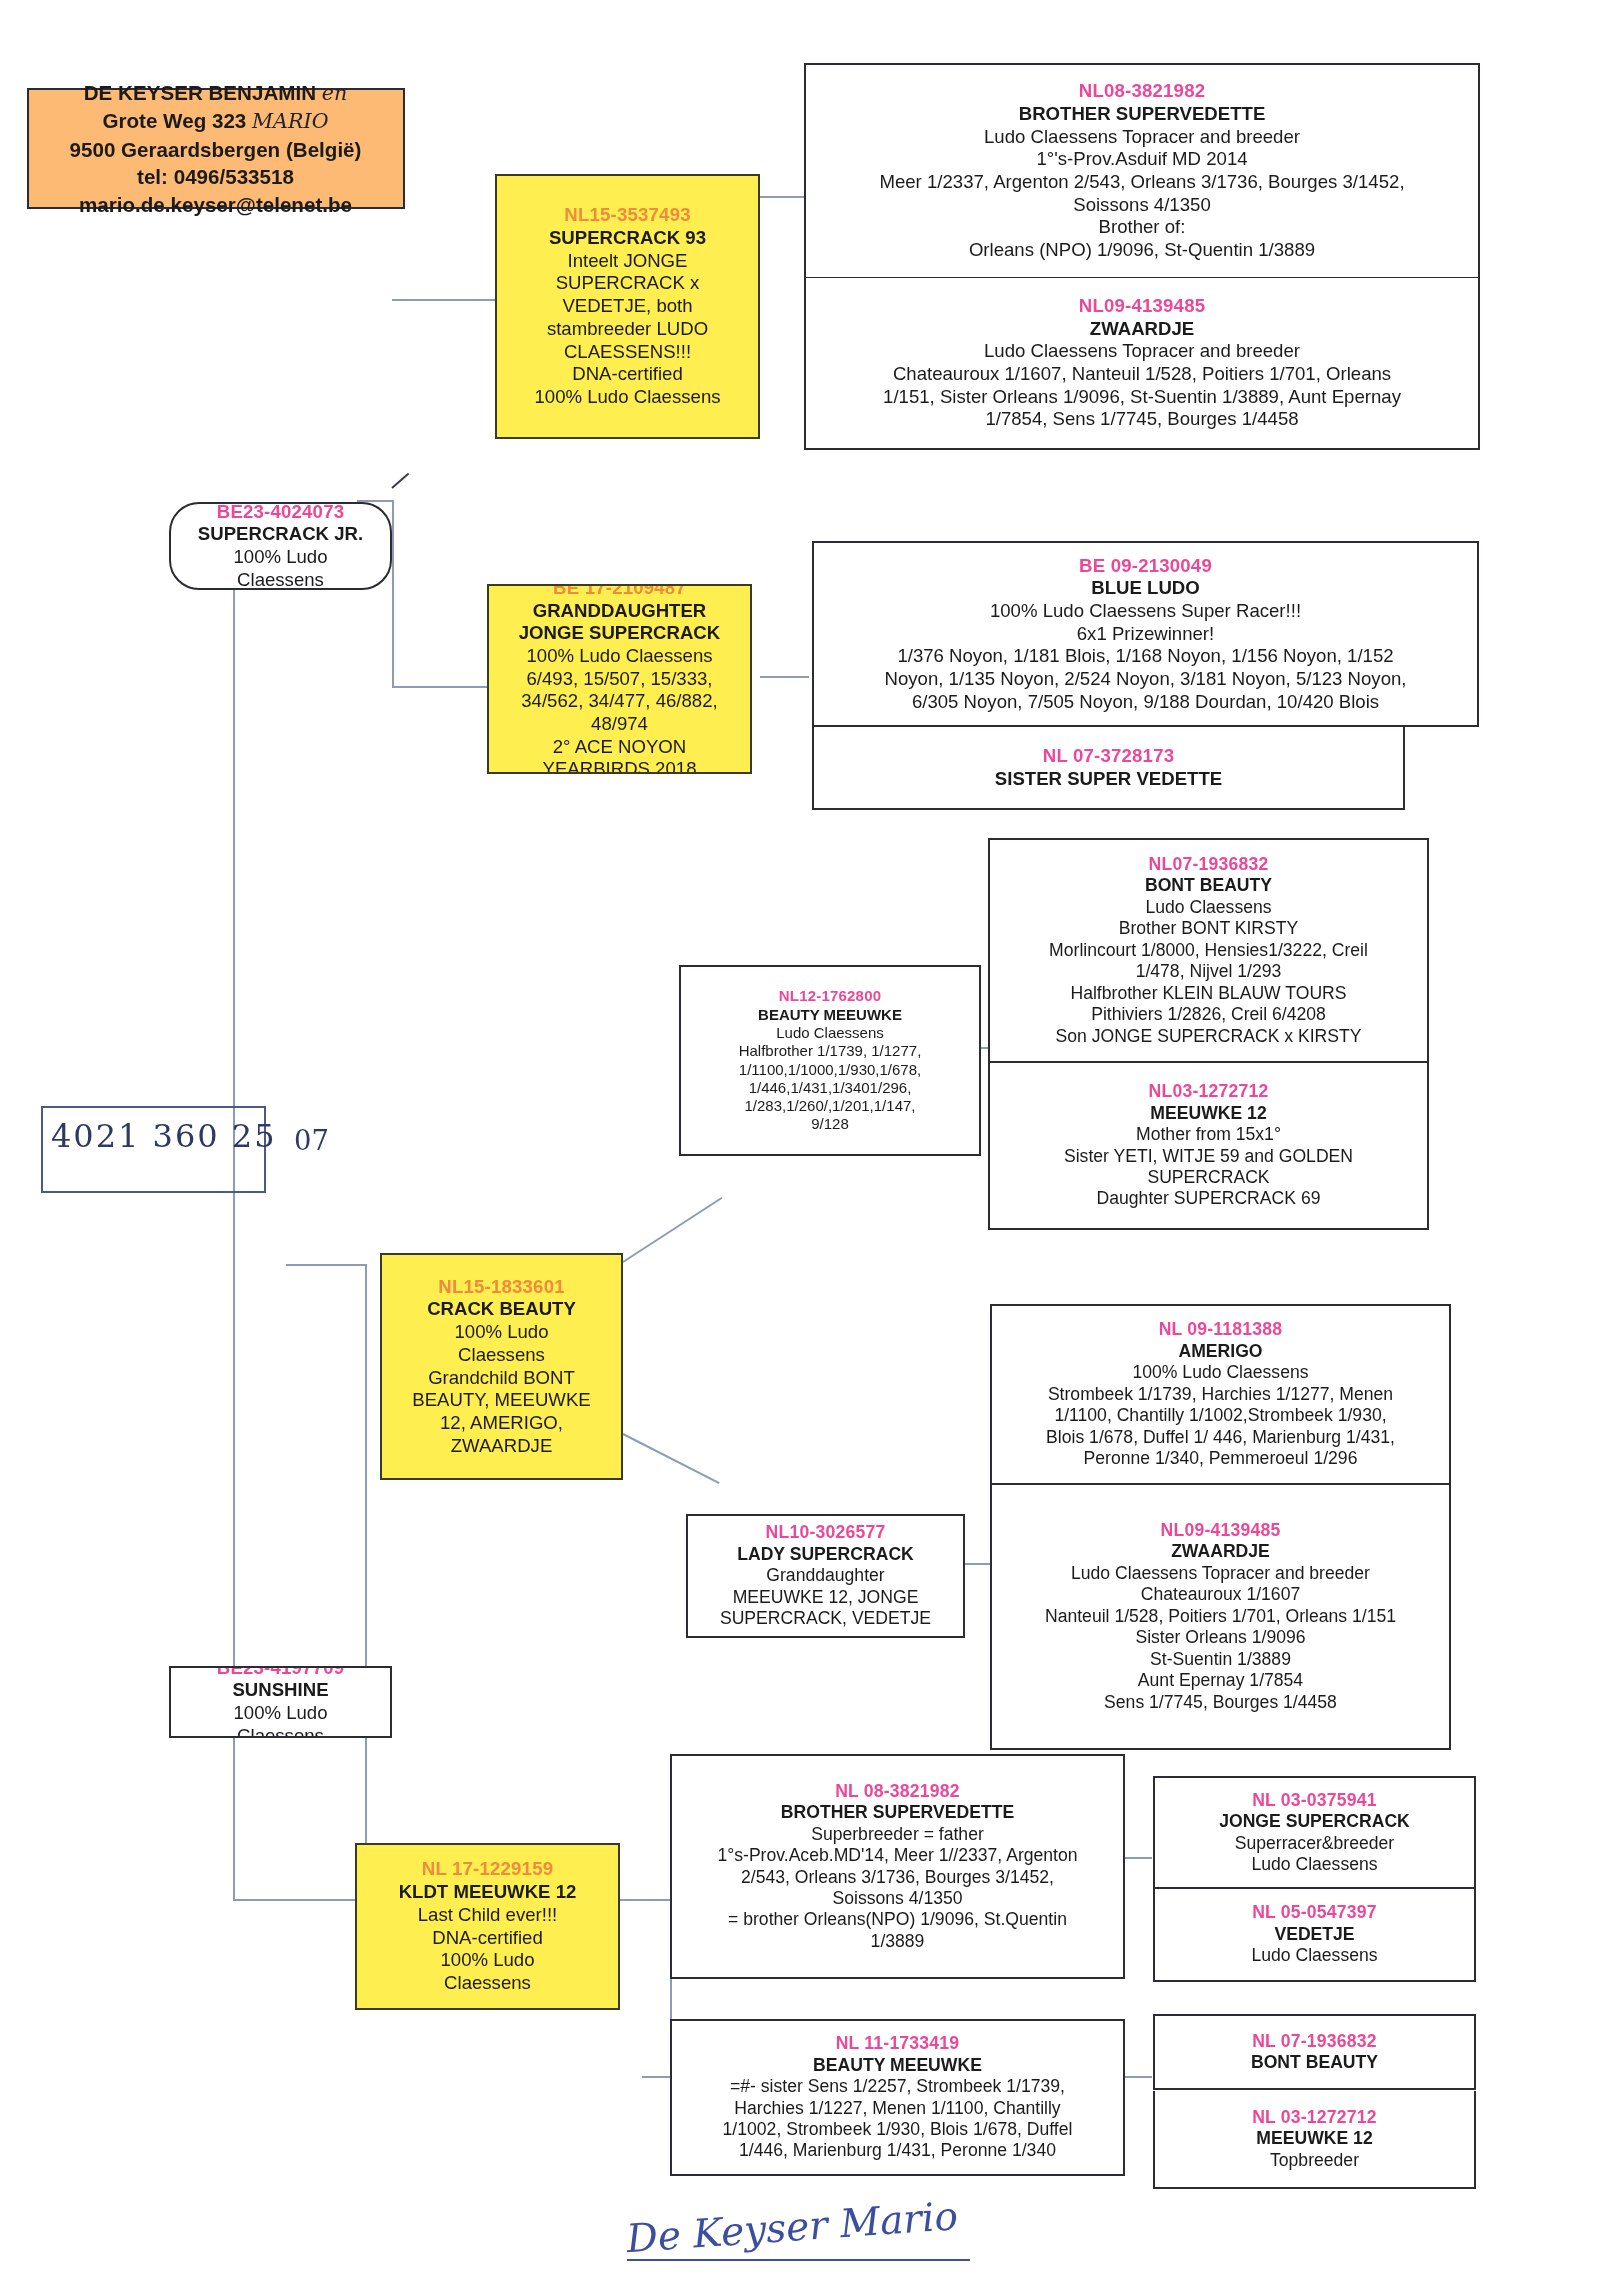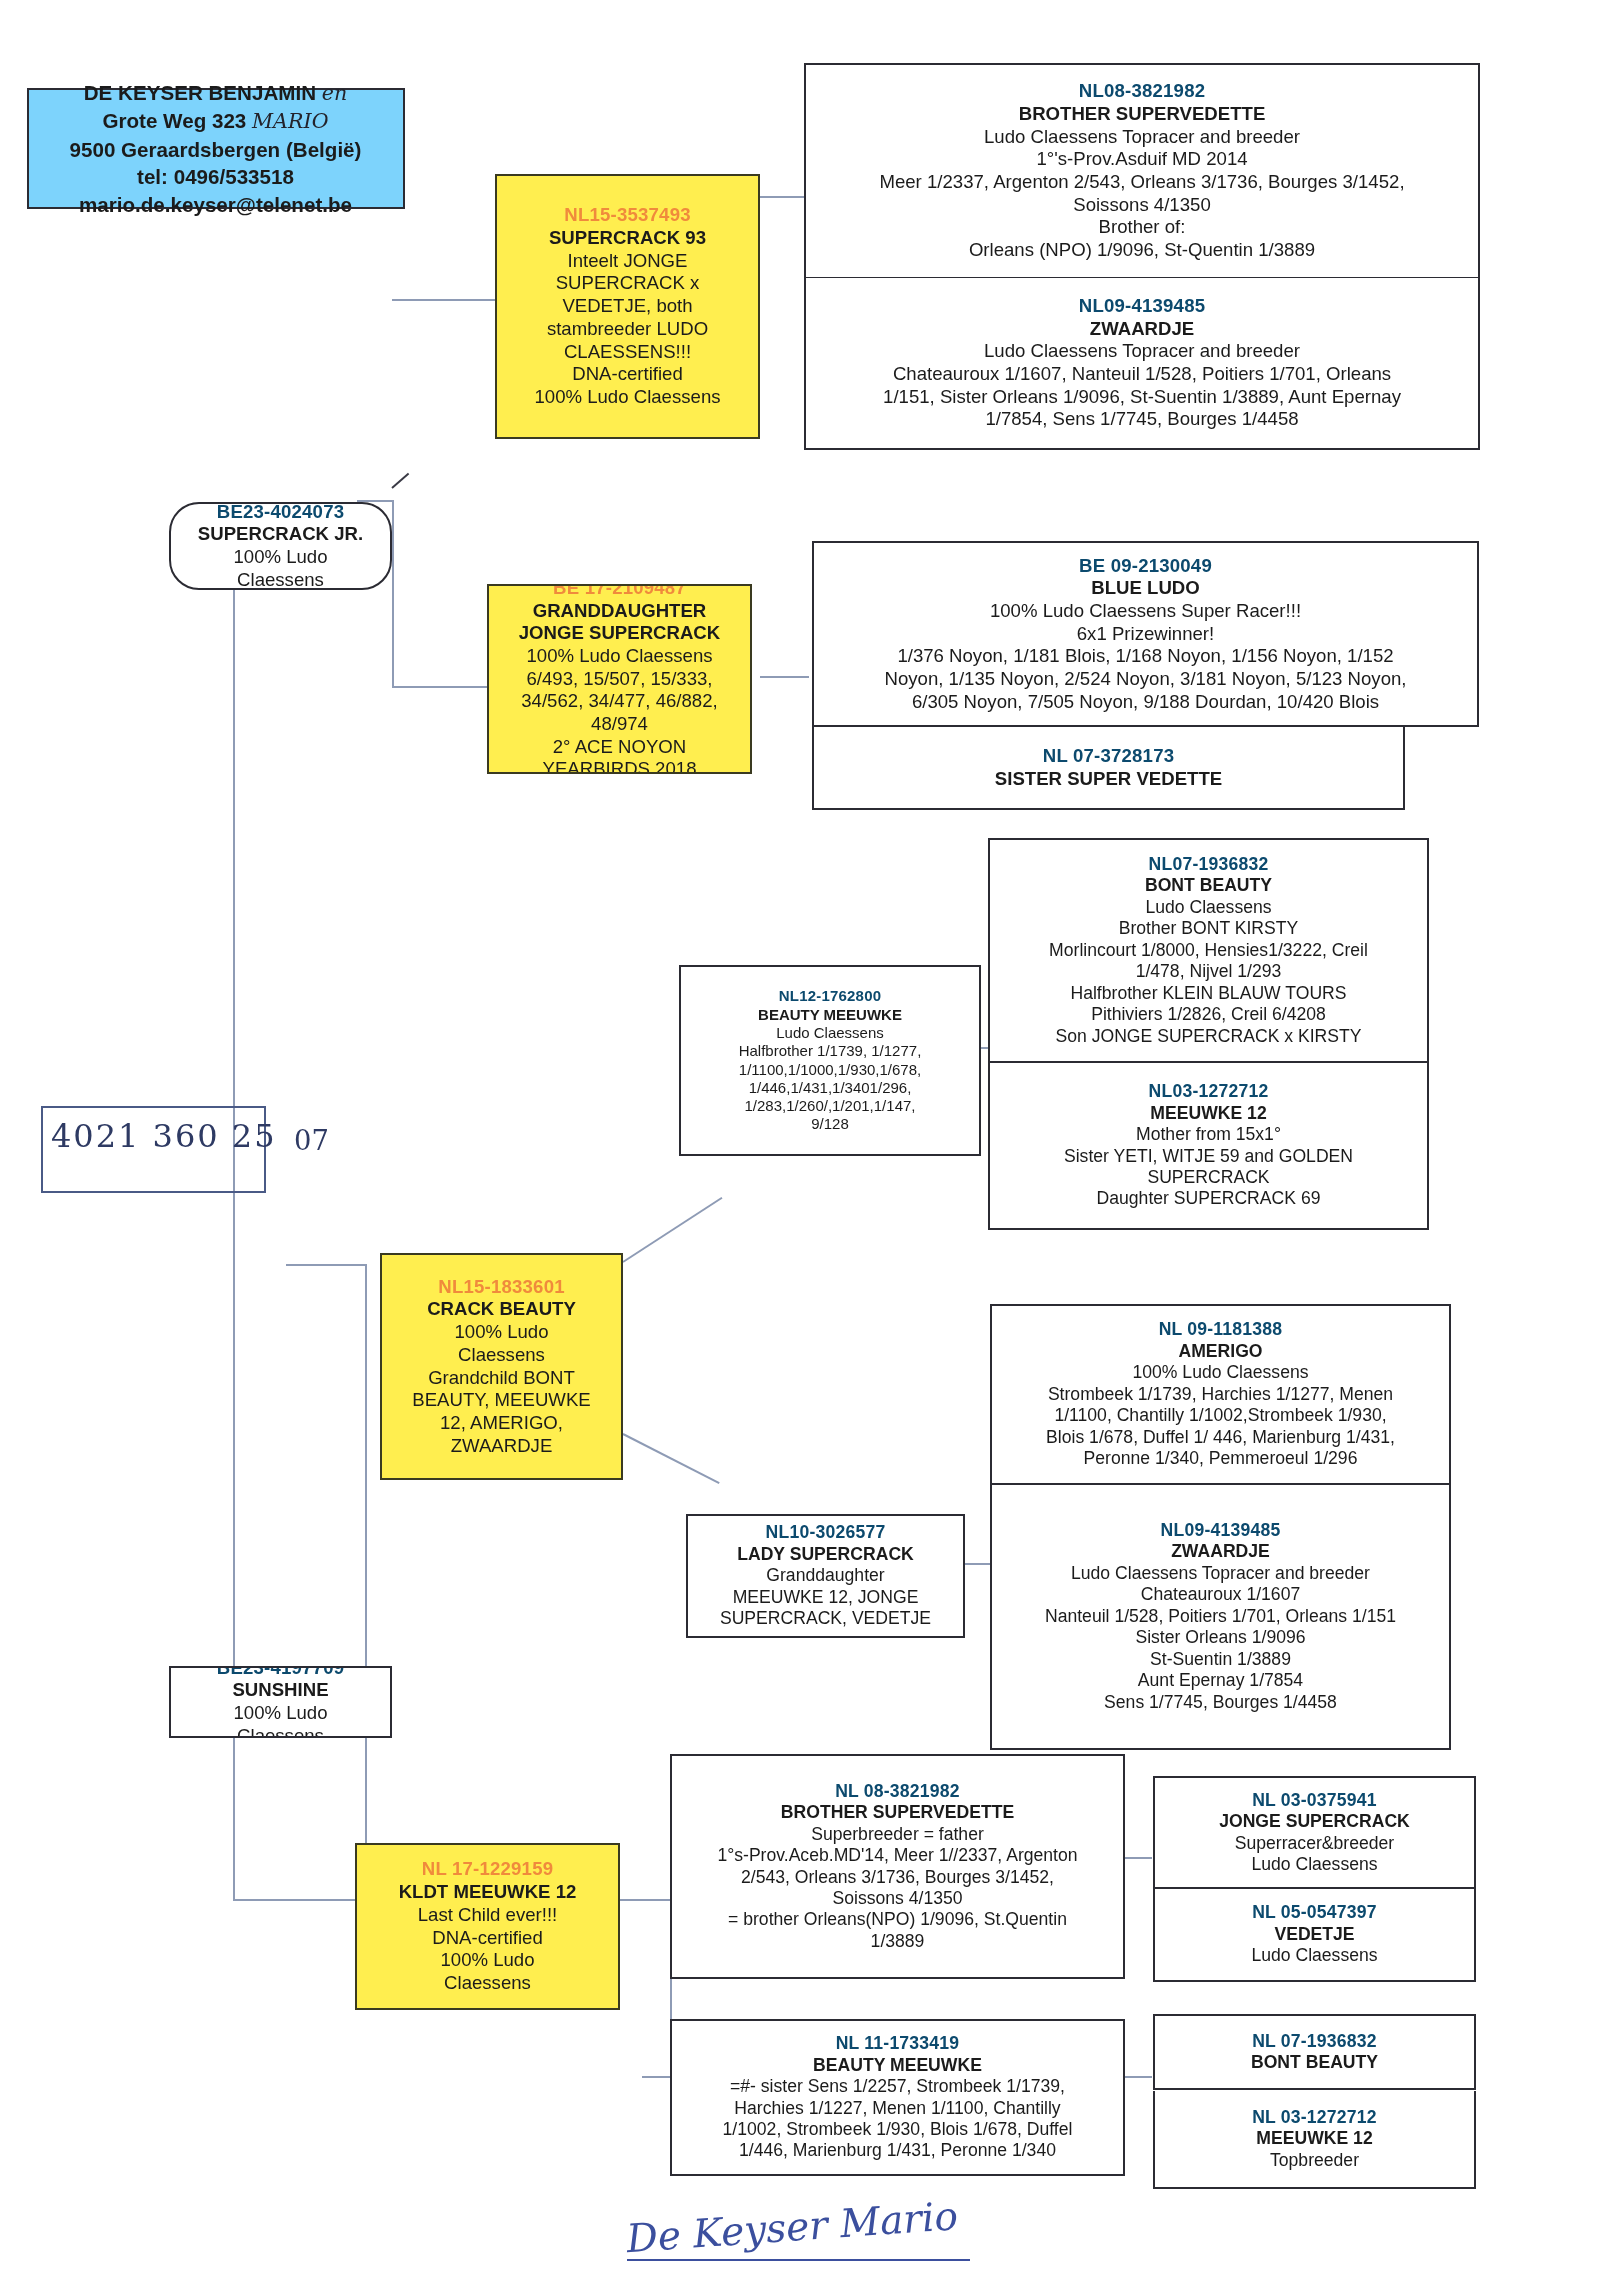--- a/index.html
+++ b/index.html
@@ -18,38 +18,38 @@
     background:#ffffff;
     text-align:center;
     line-height:1.22;
     overflow:hidden;
     display:flex;flex-direction:column;justify-content:center;
     padding:3.9px 5.9px;
   }
   .box.yellow{background:#ffee4f;border-color:#3a3a20;}
   .box.nobd-top{border-top:none;}
   .ring{
-    color:#0c4a6e;
+    color:#ec4899;
     font-weight:bold;
     letter-spacing:0.2px;
   }
   .ring.orange{color:#f08a3c;}
   .nm{font-weight:bold;}
   .tx{font-weight:normal;}
 
   
   .ln{position:absolute;background:#8e9bb5;}
   .ln.dk{background:#3a3a45;}
   .h{height:2px;}
   .v{width:2px;}
 
   
   #owner{
     position:absolute;left:26.5px;top:88px;width:374px;height:117px;
-    border:2px solid #2b2b33;background:#7dd3fc;
+    border:2px solid #2b2b33;background:#fdba74;
     display:flex;flex-direction:column;justify-content:center;align-items:center;
     font-weight:bold;font-size:20.6px;line-height:1.33;text-align:center;
   }
   #owner .l1{position:relative;}
   .hand{
     font-family:"DejaVu Serif", serif;
     font-style:italic;font-weight:400;color:#23232b;
   }
 
   

